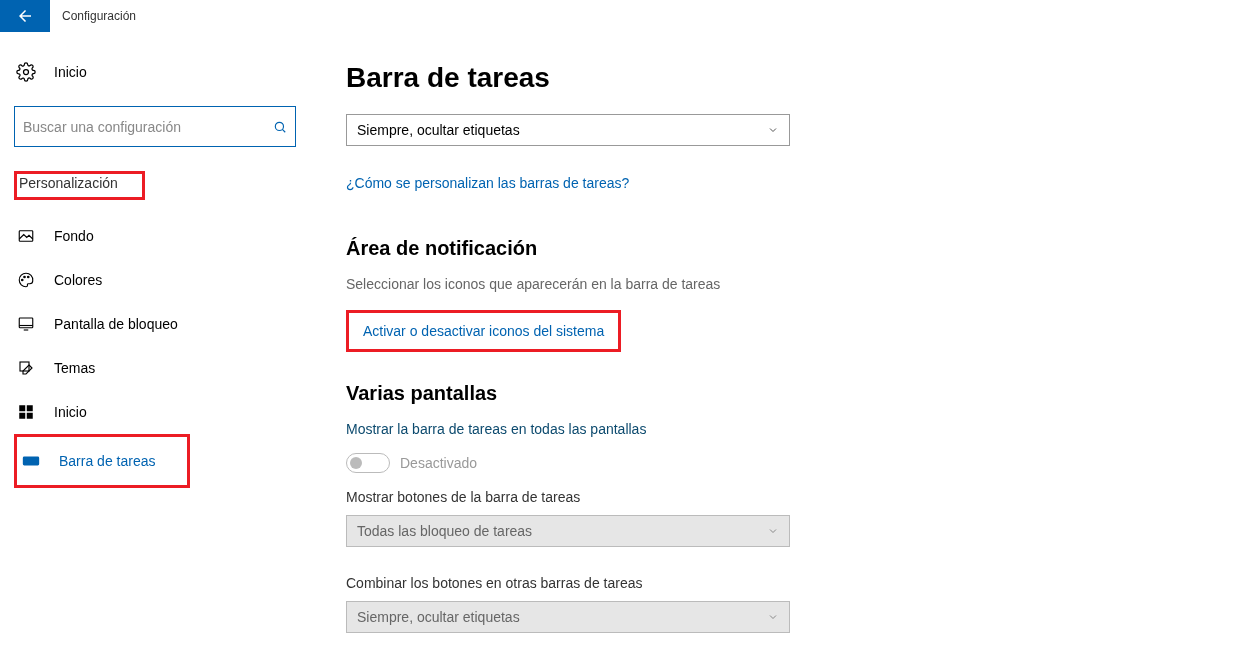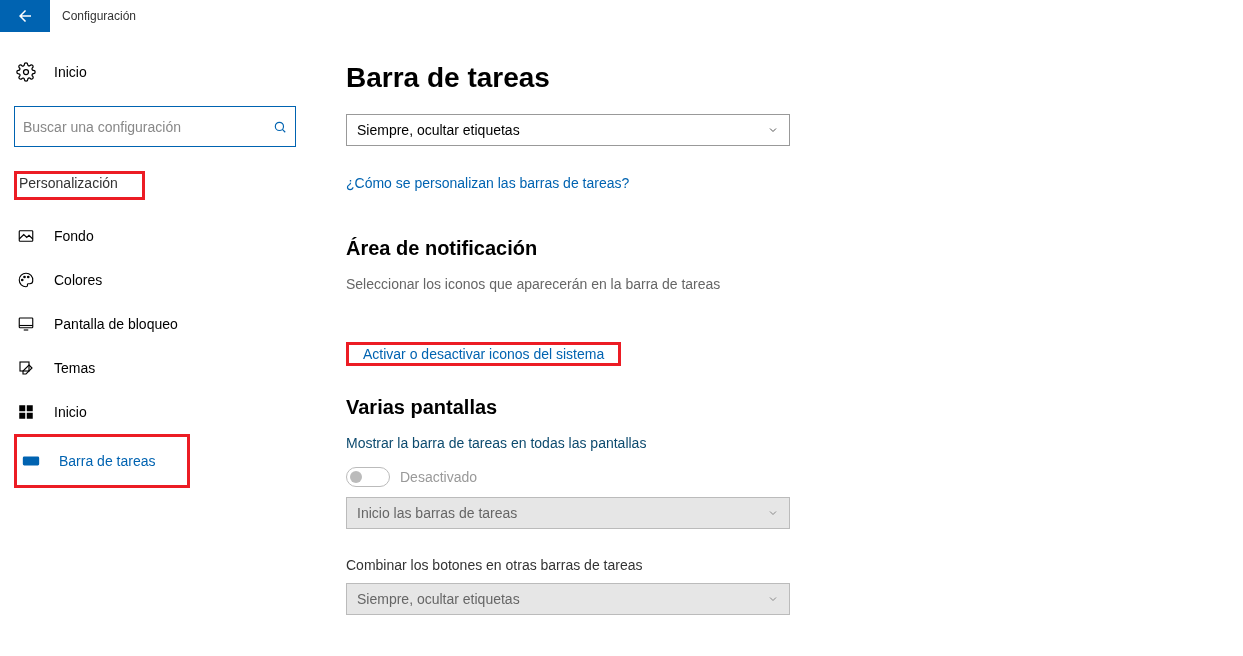--- a/index.html
+++ b/index.html
@@ -26,21 +26,21 @@
     
     .side-item { display: flex; align-items: center; gap: 18px; padding: 12px 2px; cursor: pointer; }
     .side-item .icon { width: 20px; height: 20px; display: flex; align-items: center; justify-content: center; color: #000; }
     .side-item .label { font-size: 14px; }
     .side-item.active .label, .side-item.active .icon { color: #0063b1; }
     .side-item.active .icon svg { stroke: #0063b1; fill: #0063b1; }
     
     .highlight { border: 3px solid #ec1c24; display: inline-block; }
     .hl-section { padding-right: 22px; }
     .hl-item { padding: 2px 12px 2px 2px; width: 176px; }
-    .hl-link { padding: 0 14px; margin-top: 32px; }
+    .hl-link { padding: 9px 14px; }
     
     .main { padding: 30px 0 0 36px; flex: 1; }
     .main h1 { font-size: 28px; font-weight: 600; margin-bottom: 20px; }
     
     .select { border: 1px solid #999; height: 32px; width: 444px; display: flex; align-items: center; justify-content: space-between; padding: 0 10px; font-size: 14px; cursor: pointer; margin-bottom: 28px; }
     .select.disabled { background: #e6e6e6; border-color: #bbb; color: #666; cursor: default; }
     .select .chev { width: 12px; height: 12px; }
     
     .link { color: #0063b1; font-size: 14px; cursor: pointer; margin-bottom: 26px; display: inline-block; }
     
@@ -185,22 +185,23 @@
     </div>
     
     <h2 class="section-head" style="margin-top:30px">Varias pantallas</h2>
     <div class="sub-label dis">Mostrar la barra de tareas en todas las pantallas</div>
     <div style="height:8px"></div>
     <div class="toggle-row">
       <div class="toggle"></div>
       <span class="toggle-label">Desactivado</span>
     </div>
     
+    <div class="field-label">Mostrar botones de la barra de tareas</div>
     <div class="select disabled">
-      <span>Inicio las barras de tareas</span>
+      <span>Todas las bloqueo de tareas</span>
       <svg class="chev" viewBox="0 0 24 24" fill="none" stroke="#888" stroke-width="2">
           <polyline points="6 9 12 15 18 9"></polyline>
         </svg>
     </div>
     
     <div class="field-label">Combinar los botones en otras barras de tareas</div>
     <div class="select disabled">
       <span>Siempre, ocultar etiquetas</span>
       <svg class="chev" viewBox="0 0 24 24" fill="none" stroke="#888" stroke-width="2">
           <polyline points="6 9 12 15 18 9"></polyline>

